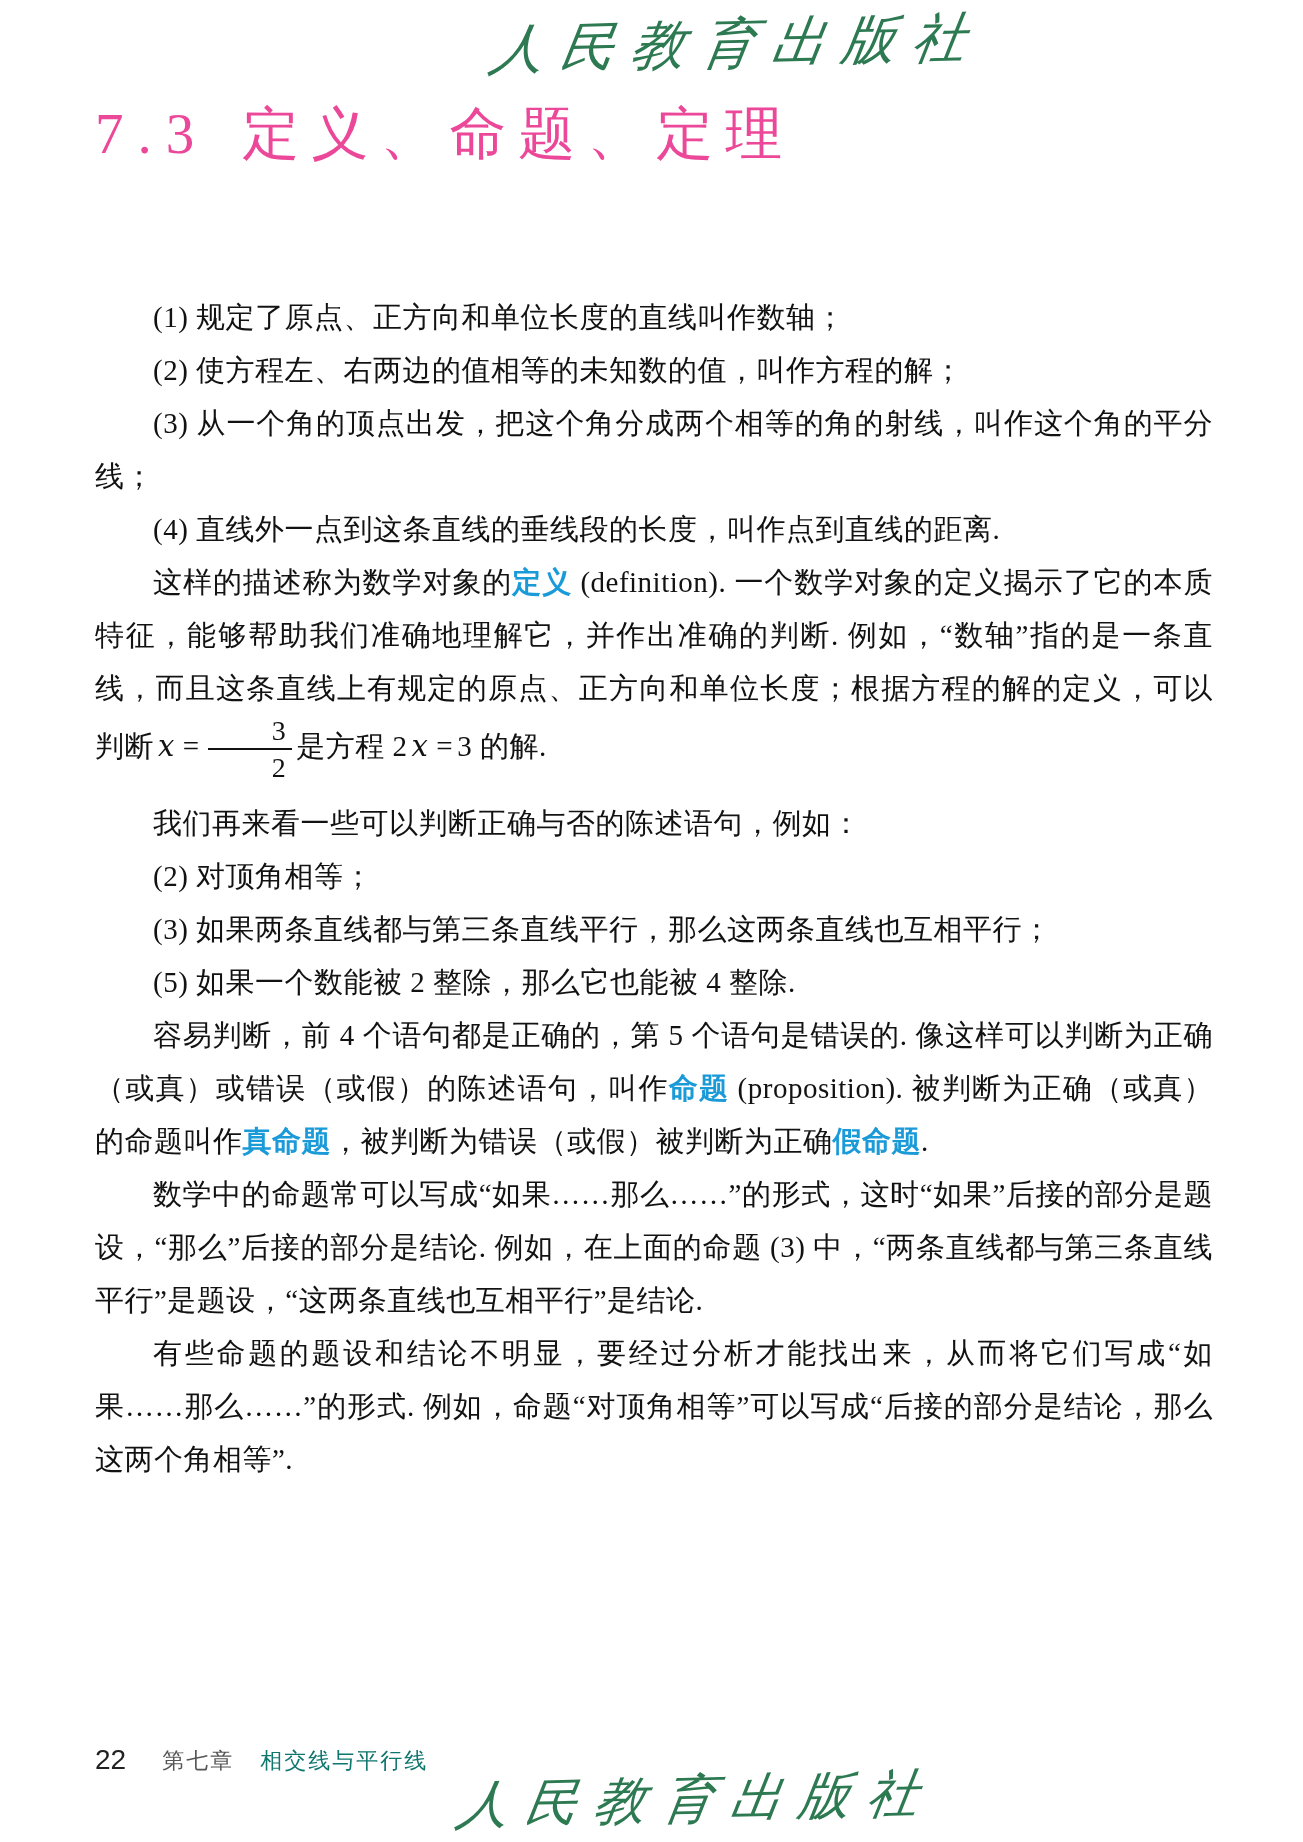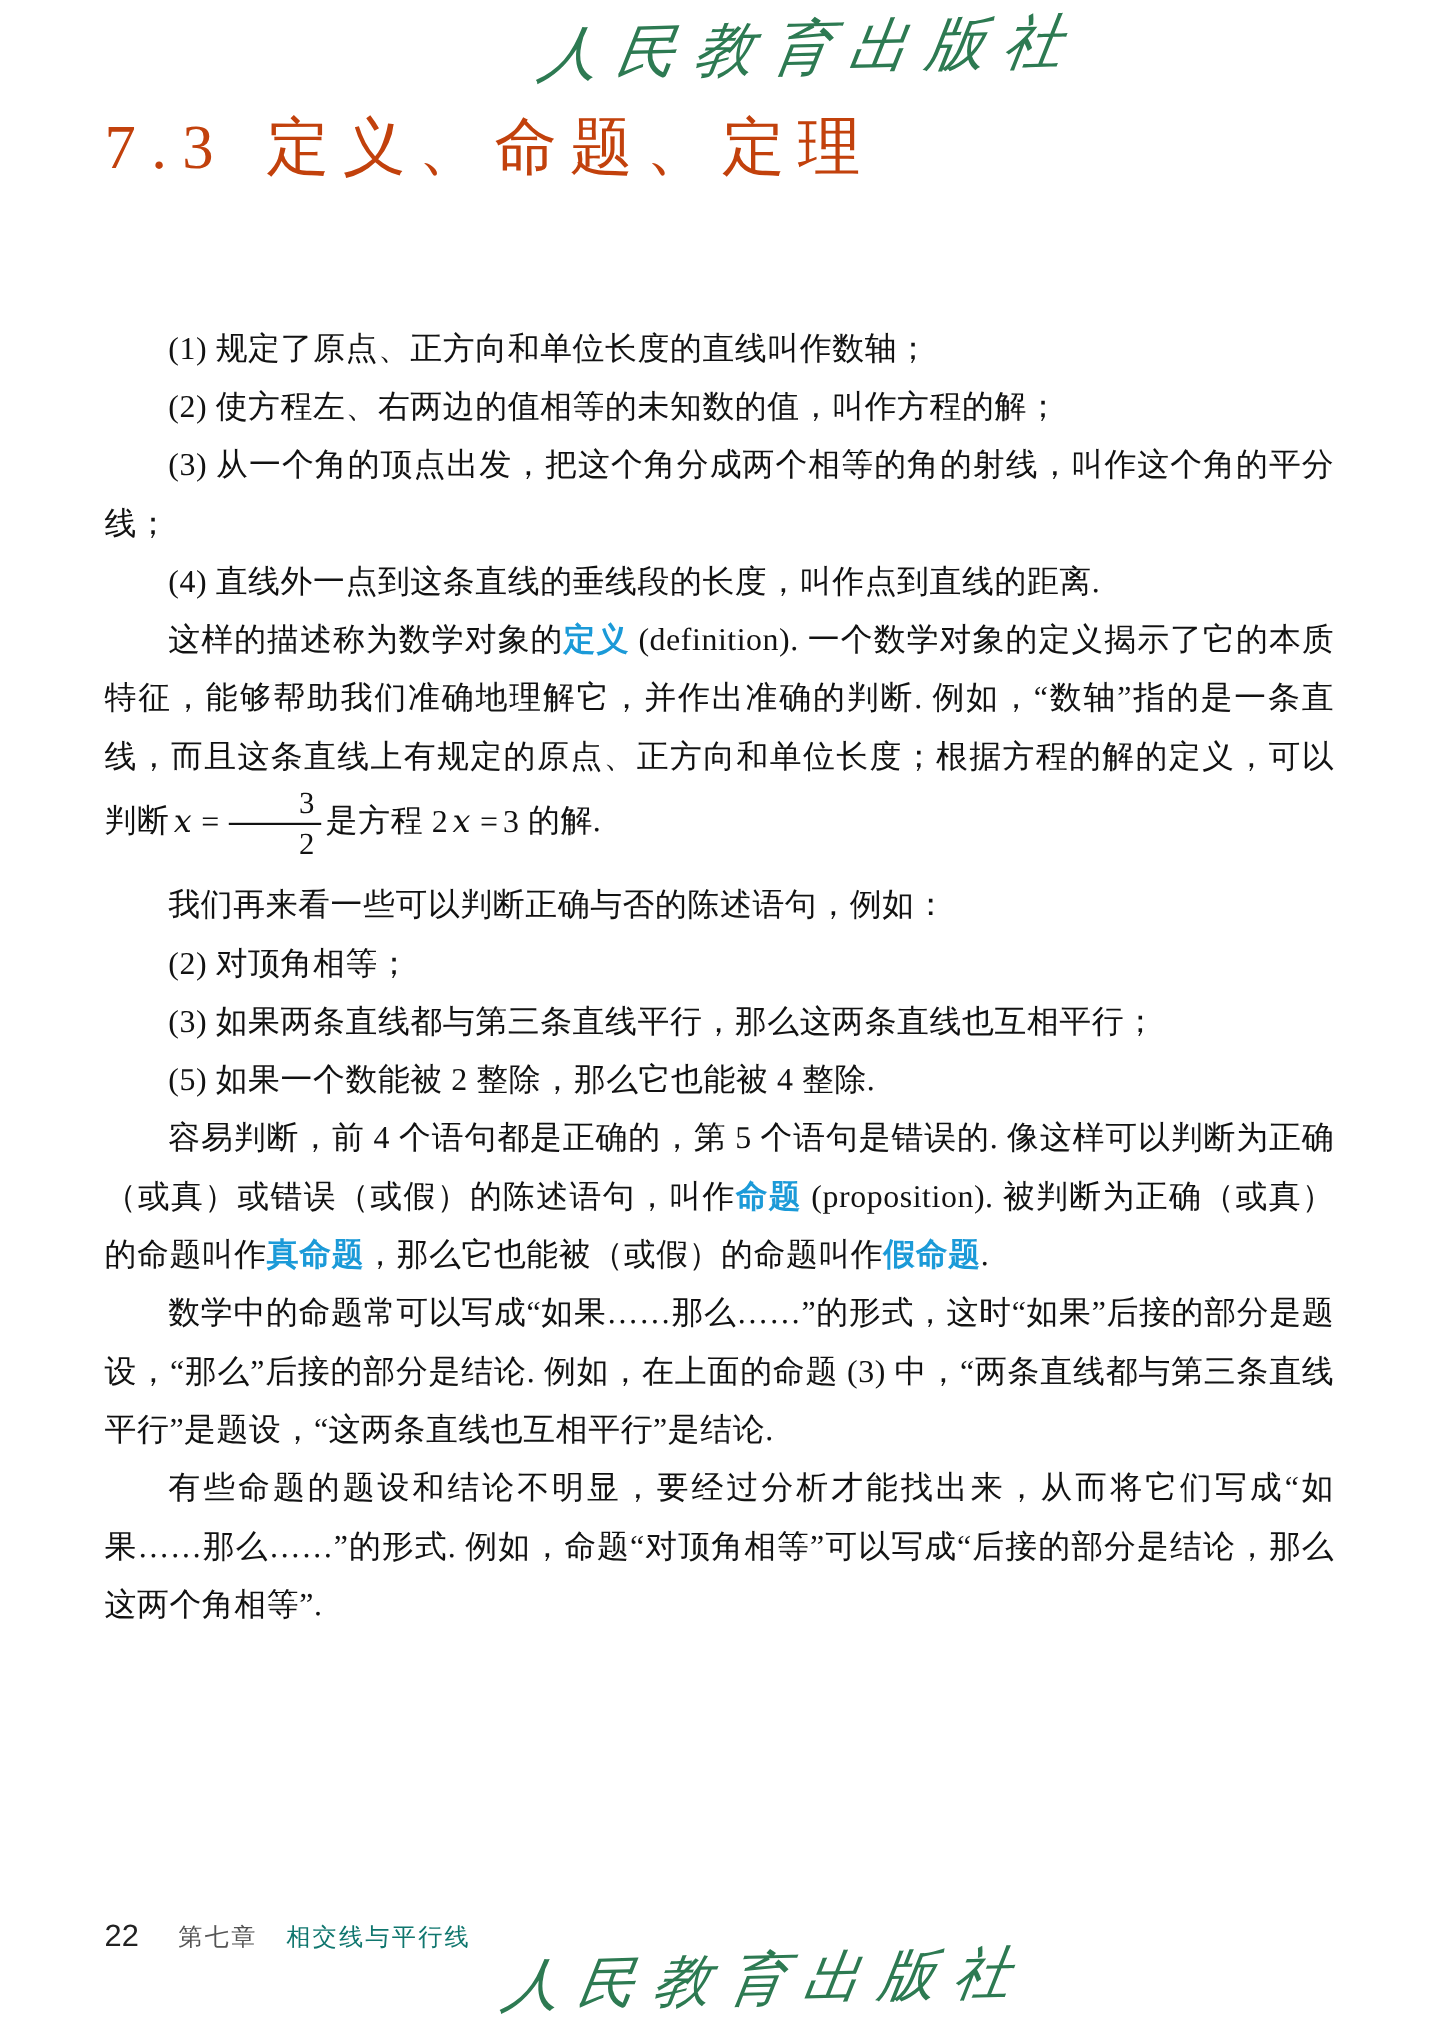--- a/index.html
+++ b/index.html
@@ -20,21 +20,21 @@
     font-style:italic;
     letter-spacing:16px;
     white-space:nowrap;
   }
   .watermark.top{top:10px;font-size:54px;transform:skewX(-10deg) rotate(-1.5deg);padding-left:170px;box-sizing:border-box;}
   .watermark.bottom{top:1766px;font-size:52px;transform:skewX(-10deg) rotate(-1.5deg);padding-left:90px;box-sizing:border-box;}
   
   .section-title{
     position:absolute;left:95px;top:96px;margin:0;
     font-size:57px;font-weight:400;
-    color:#c2410c;
+    color:#ec4899;
     letter-spacing:12px;
     white-space:nowrap;
   }
   .sec-num{letter-spacing:14px;margin-right:34px;}
   
   .content{
     position:absolute;left:95px;top:291px;width:1118px;
   }
   .content p{
     margin:0;
@@ -83,21 +83,21 @@
     <p class="indent">(4) 直线外一点到这条直线的垂线段的长度，叫作点到直线的距离.</p>
 
     <p class="indent para-definition"><span>这样的描述称为数学对象的</span><span class="kw">定义</span><span> (definition). 一个数学对象的定义揭示了它的本质特征，能够帮助我们准确地理解它，并作出准确的判断. 例如，“数轴”指的是一条直线，而且这条直线上有规定的原点、正方向和单位长度；根据方程的解的定义，可以判断</span><span class="math"><span class="mvar">x</span><span class="meq">=</span><span class="frac"><span class="num">3</span><span class="den">2</span></span></span><span>是方程 </span><span class="math"><span>2</span><span class="mvar">x</span><span class="meq">=</span><span>3</span></span><span> 的解.</span></p>
 
     <p class="indent">我们再来看一些可以判断正确与否的陈述语句，例如：</p>
 
     <p class="indent">(2) 对顶角相等；</p>
     <p class="indent">(3) 如果两条直线都与第三条直线平行，那么这两条直线也互相平行；</p>
     <p class="indent">(5) 如果一个数能被 2 整除，那么它也能被 4 整除.</p>
 
-    <p class="indent"><span>容易判断，前 4 个语句都是正确的，第 5 个语句是错误的. 像这样可以判断为正确（或真）或错误（或假）的陈述语句，叫作</span><span class="kw">命题</span><span> (proposition). 被判断为正确（或真）的命题叫作</span><span class="kw">真命题</span><span>，那么它也能被（或假）的命题叫作</span><span class="kw">假命题</span><span>.</span></p>
+    <p class="indent"><span>容易判断，前 4 个语句都是正确的，第 5 个语句是错误的. 像这样可以判断为正确（或真）或错误（或假）的陈述语句，叫作</span><span class="kw">命题</span><span> (proposition). 被判断为正确（或真）的命题叫作</span><span class="kw">真命题</span><span>，被判断为错误（或假）被判断为正确</span><span class="kw">假命题</span><span>.</span></p>
 
     <p class="indent">数学中的命题常可以写成“如果……那么……”的形式，这时“如果”后接的部分是题设，“那么”后接的部分是结论. 例如，在上面的命题 (3) 中，“两条直线都与第三条直线平行”是题设，“这两条直线也互相平行”是结论.</p>
 
     <p class="indent">有些命题的题设和结论不明显，要经过分析才能找出来，从而将它们写成“如果……那么……”的形式. 例如，命题“对顶角相等”可以写成“后接的部分是结论，那么这两个角相等”.</p>
 
   </div>
 
   <div class="footer">
       <span class="pagenum">22</span>
       <span class="chapter">第七章</span>

